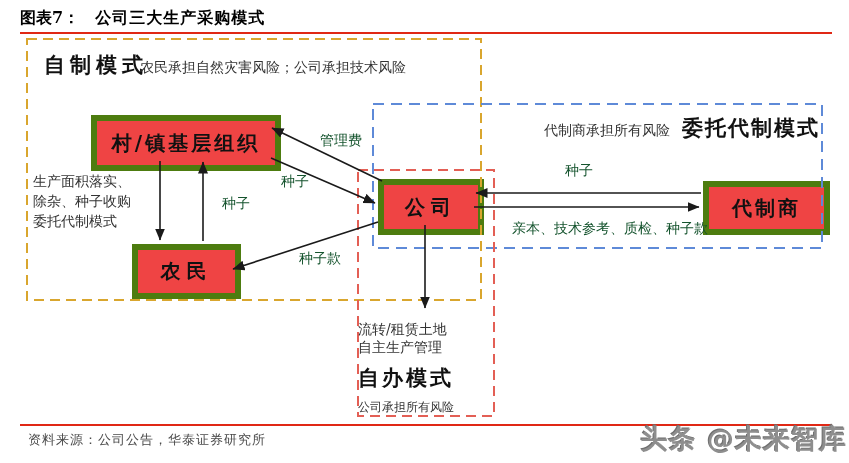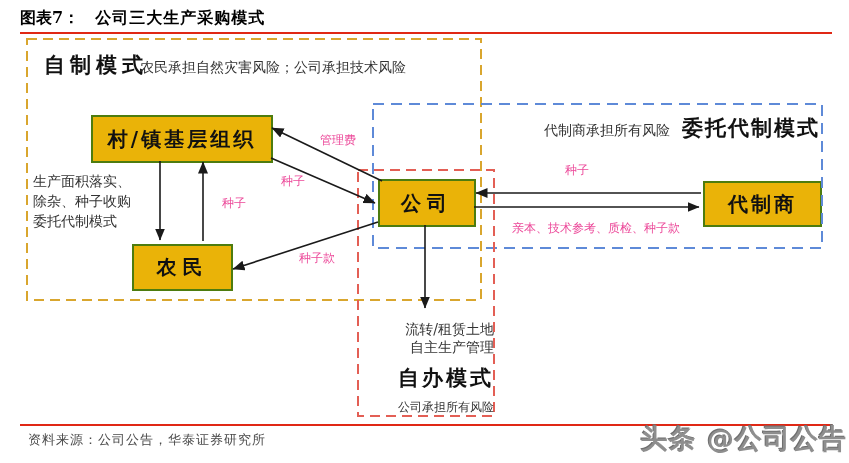--- a/index.html
+++ b/index.html
@@ -8,30 +8,30 @@
   .abs{position:absolute;}
   
   #fig-header{left:20px;top:8px;display:flex;gap:16px;align-items:baseline;z-index:4;}
   .fig-label{font-weight:bold;font-size:16px;color:#000;}
   .fig-title{font-weight:bold;font-size:16px;color:#000;letter-spacing:1px;}
   .rule{height:2px;background:#E02815;z-index:1;}
   
   .mode-title{font-weight:bold;color:#111;white-space:nowrap;z-index:4;}
   .small-note{font-size:14px;color:#333;white-space:nowrap;z-index:4;}
   
-  .node{border:2px solid #4d7c0f;background:#eab308;display:flex;align-items:center;justify-content:center;
+  .node{border:6px solid #4d7c0f;background:#ef4444;display:flex;align-items:center;justify-content:center;
         font-weight:bold;font-size:20px;letter-spacing:3px;color:#111;z-index:2;white-space:nowrap;}
   
   #diagram-svg{left:0;top:0;z-index:3;pointer-events:none;}
   
-  .edge-label{font-size:12px;color:#ec4899;white-space:nowrap;z-index:4;}
+  .edge-label{font-size:14px;color:#14532d;white-space:nowrap;z-index:4;}
   
   #side-note{left:33px;top:172px;width:132px;font-size:14px;line-height:1.42;color:#333;z-index:4;}
   
-  #self-run-col{left:358px;top:320px;width:136px;text-align:right;z-index:4;}
+  #self-run-col{left:358px;top:320px;width:136px;text-align:left;z-index:4;}
   #self-run-col .n{font-size:14px;color:#333;line-height:1.3;}
   #self-run-title{font-size:21px;font-weight:bold;letter-spacing:3px;margin-top:8px;color:#111;}
   #self-run-risk{font-size:12px;color:#333;margin-top:7px;white-space:nowrap;}
   
   #source-line{left:28px;top:431px;font-size:13px;color:#4a4a4a;letter-spacing:1px;z-index:4;}
   #watermark{right:2px;top:421px;font-size:27px;font-weight:bold;color:#8e8e8e;letter-spacing:1px;
              text-shadow:1px 1px 0 #ffffff,-1px -1px 0 #6f6f6f;z-index:4;
              font-family:"DejaVu Sans","Liberation Sans",sans-serif;}
 </style>
 </head>
@@ -92,15 +92,15 @@
 
   <div class="abs" id="self-run-col">
     <div class="n">流转/租赁土地</div>
     <div class="n">自主生产管理</div>
     <div id="self-run-title">自办模式</div>
     <div id="self-run-risk">公司承担所有风险</div>
   </div>
 
   <div class="abs rule" style="left:20px;top:424px;width:812px;"></div>
   <div class="abs" id="source-line">资料来源：公司公告，华泰证券研究所</div>
-  <div class="abs" id="watermark">头条 @公司公告</div>
+  <div class="abs" id="watermark">头条 @未来智库</div>
 
 </div>
 
 </body></html>

